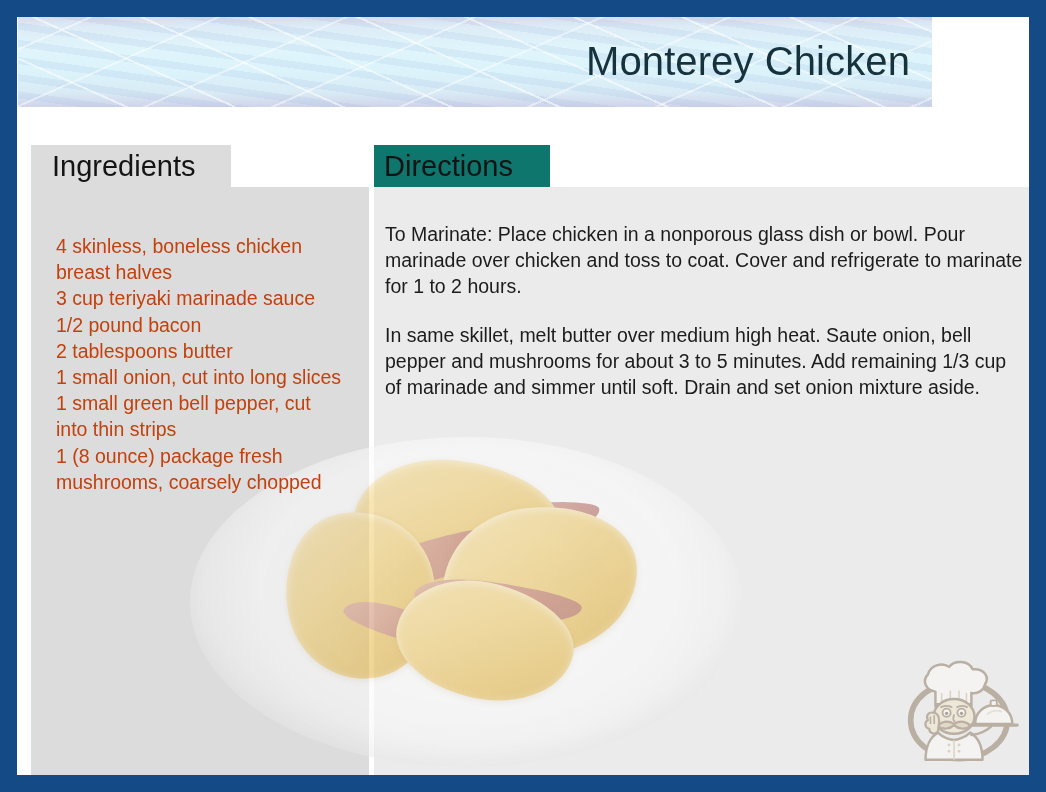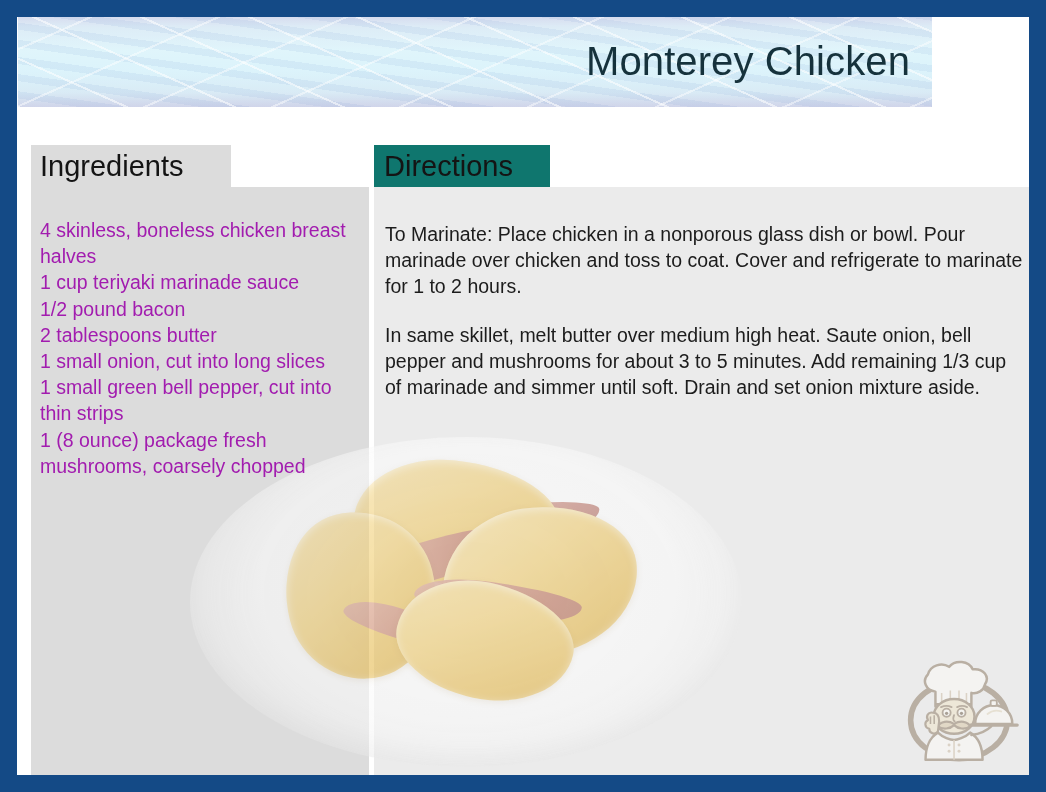--- a/index.html
+++ b/index.html
@@ -84,21 +84,21 @@
   .tab-label {
     font-size: 29px;
     line-height: 1;
     color: #141414;
     white-space: nowrap;
   }
   .tab-ingredients {
     left: 14px;
     top: 128px;
     width: 200px;
-    padding-left: 9px;
+    padding-left: 21px;
   }
   .tab-directions {
     left: 357px;
     top: 128px;
     width: 176px;
     background: #0f766e;
     padding-left: 10px;
   }
 
   
@@ -121,26 +121,26 @@
     height: 610px;
     background: #ebebeb;
   }
 
   .panel-body {
     position: relative;
     z-index: 3;
   }
 
   .ingredients-list {
-    margin: 0;
+    margin: 16px;
     padding: 30px 8px 0 9px;
     list-style: none;
     font-size: 19.5px;
     line-height: 26.2px;
-    color: #a21caf;
+    color: #c2410c;
   }
   .ingredients-list li {
     margin: 0;
   }
 
   .directions-body {
     padding: 24px 14px 0 11px;
     font-size: 19.5px;
     line-height: 26.2px;
     color: #1c1c1c;
@@ -239,21 +239,21 @@
     <span class="tab-label">Ingredients</span>
   </div>
 
   <div class="tab tab-directions">
     <span class="tab-label">Directions</span>
   </div>
 
   <div class="panel panel-ingredients">
     <ul class="ingredients-list panel-body">
       <li>4 skinless, boneless chicken breast halves</li>
-      <li>1 cup teriyaki marinade sauce</li>
+      <li>3 cup teriyaki marinade sauce</li>
       <li>1/2 pound bacon</li>
       <li>2 tablespoons butter</li>
       <li>1 small onion, cut into long slices</li>
       <li>1 small green bell pepper, cut into thin strips</li>
       <li>1 (8 ounce) package fresh mushrooms, coarsely chopped</li>
     </ul>
   </div>
 
   <div class="panel panel-directions">
     <div class="directions-body panel-body">

